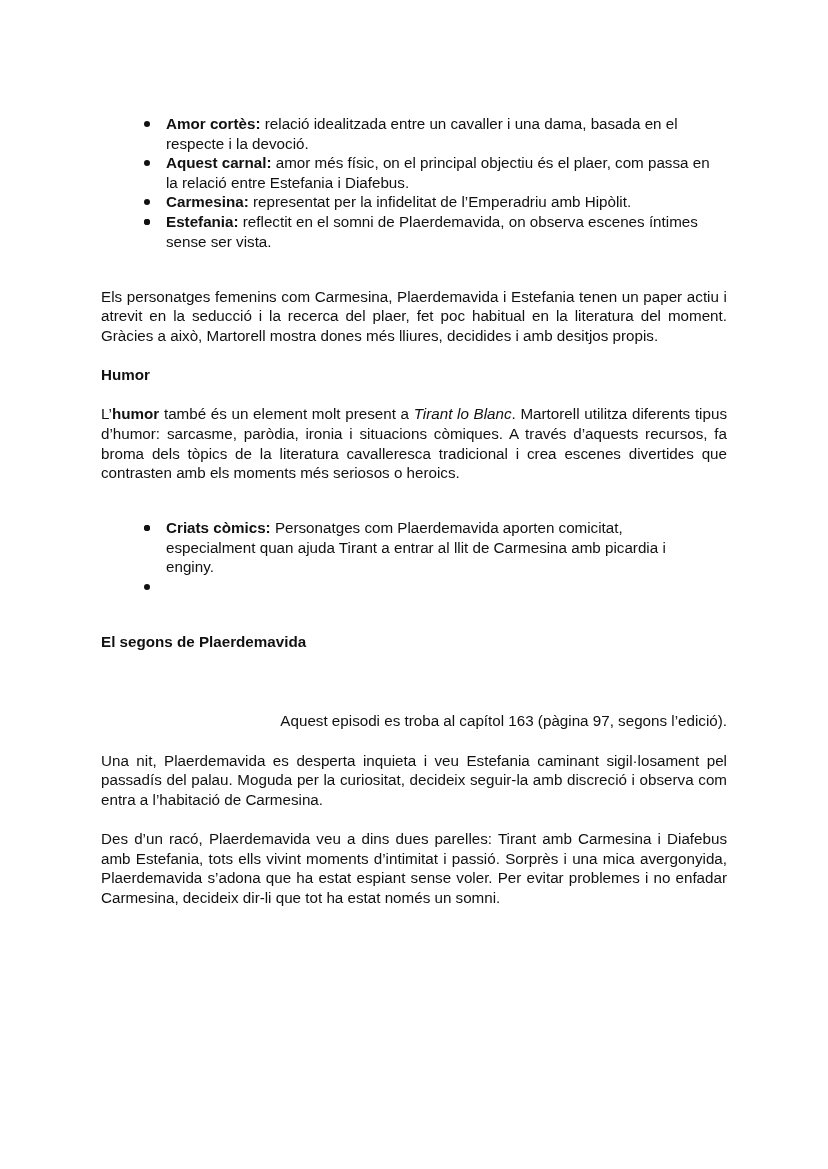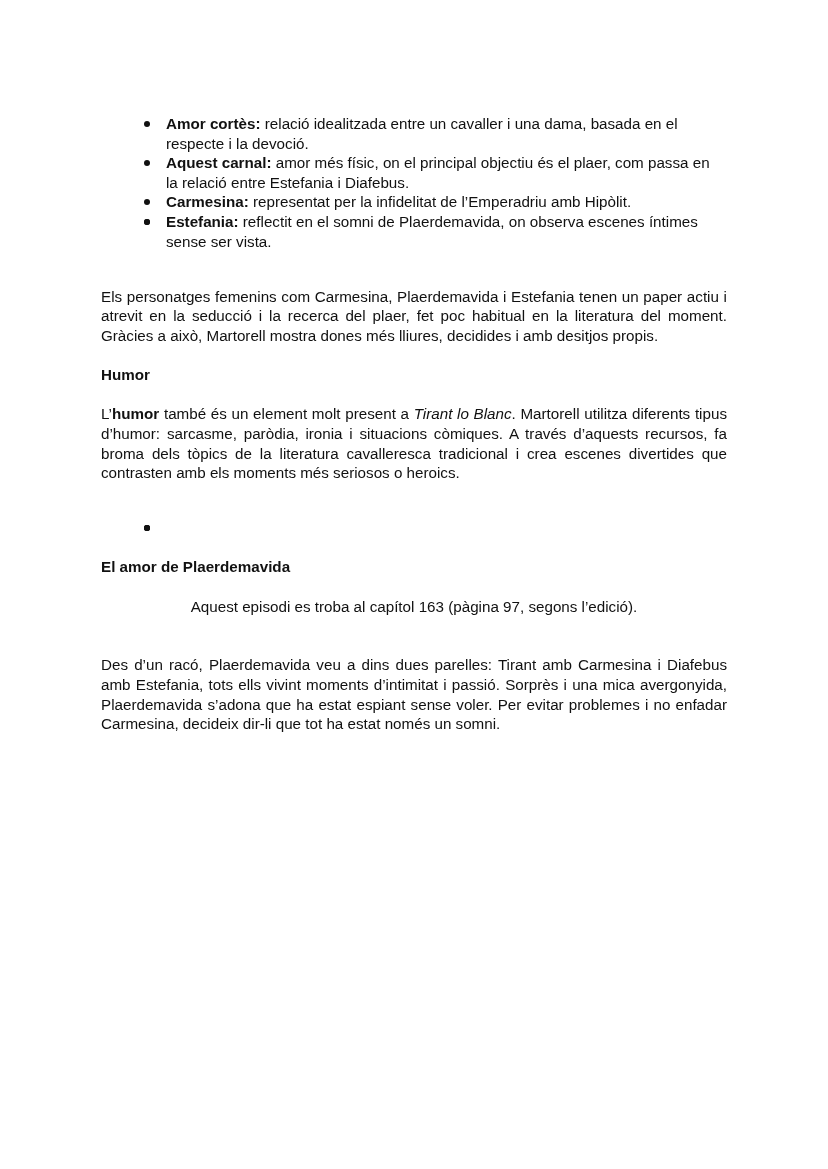--- a/index.html
+++ b/index.html
@@ -10,21 +10,21 @@
   }
   .page { position: absolute; left: 101px; top: 98px; width: 626px; }
   ul.bullets { list-style: none; margin: 16px; padding: 0; }
   ul.bullets li { position: relative; padding-left: 49px; }
   ul.bullets li .dot {
     position: absolute; left: 27px; top: 7px; width: 6px; height: 6px;
     border-radius: 50%; background: #111;
   }
   .b { font-weight: bold; }
   p { margin: 0; text-align: justify; }
-  p.left { text-align: center; }
+  p.left { text-align: right; margin-top: 40px; }
   .gap { height: 19.6px; }
   h3 { margin: 0; font-size: 15.2px; font-weight: bold; line-height: 19.6px; }
   .list-text { text-align: left; }
 </style>
 </head>
 <body>
 
 <div class="page">
 
   <ul class="bullets">
@@ -40,30 +40,31 @@
 
   <div class="gap"></div>
   <h3>Humor</h3>
 
   <div class="gap"></div>
   <p><span>L’</span><span class="b">humor</span><span> també és un element molt present a </span><i>Tirant lo Blanc</i><span>. Martorell utilitza diferents tipus d’humor: sarcasme, paròdia, ironia i situacions còmiques. A través d’aquests recursos, fa broma dels tòpics de la literatura cavalleresca tradicional i crea escenes divertides que contrasten amb els moments més seriosos o heroics.</span></p>
 
   <div class="gap"></div>
   <ul class="bullets">
     <li><span class="dot"></span></li>
-    <li><span class="dot"></span></li>
+    <li><span class="dot"></span><span class="list-text"><span class="b">Criats còmics:</span><span> Personatges com Plaerdemavida aporten comicitat, especialment quan ajuda Tirant a entrar al llit de Carmesina amb picardia i enginy.</span></span></li>
     <li><span class="dot"></span></li>
   </ul>
 
   <div class="gap"></div>
 
   <div class="gap"></div>
-  <h3>El amor de Plaerdemavida</h3>
+  <h3>El segons de Plaerdemavida</h3>
 
   <div class="gap"></div>
   <p class="left">Aquest episodi es troba al capítol 163 (pàgina 97, segons l’edició).</p>
 
   <div class="gap"></div>
+  <p>Una nit, Plaerdemavida es desperta inquieta i veu Estefania caminant sigil·losament pel passadís del palau. Moguda per la curiositat, decideix seguir-la amb discreció i observa com entra a l’habitació de Carmesina.</p>
 
   <div class="gap"></div>
   <p>Des d’un racó, Plaerdemavida veu a dins dues parelles: Tirant amb Carmesina i Diafebus amb Estefania, tots ells vivint moments d’intimitat i passió. Sorprès i una mica avergonyida, Plaerdemavida s’adona que ha estat espiant sense voler. Per evitar problemes i no enfadar Carmesina, decideix dir-li que tot ha estat només un somni.</p>
 
 </div>
 
 </body></html>

